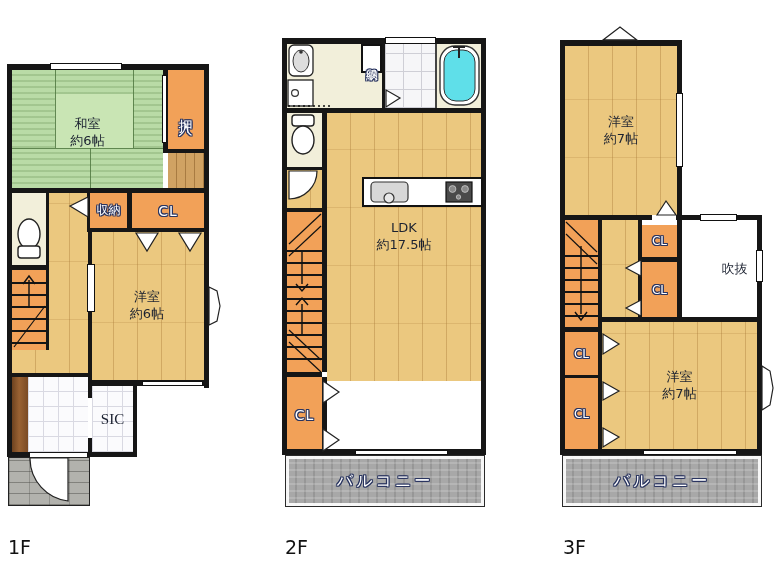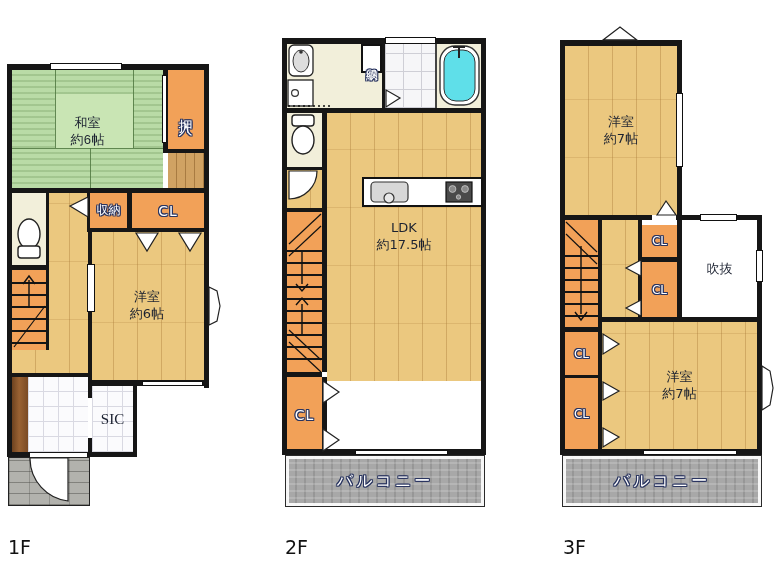--- a/index.html
+++ b/index.html
@@ -28,21 +28,21 @@
       repeating-linear-gradient(0deg,#cfcfd6 0 1px,rgba(0,0,0,0) 1px 18px),
       repeating-linear-gradient(90deg,#cfcfd6 0 1px,rgba(0,0,0,0) 1px 18px);}
   .gtile{background-color:#b2b2ad;background-image:
       repeating-linear-gradient(0deg,rgba(70,70,66,.45) 0 1px,rgba(0,0,0,0) 1px 11px),
       repeating-linear-gradient(90deg,rgba(70,70,66,.30) 0 1px,rgba(0,0,0,0) 1px 20px);
       border:1px solid #222;}
   .balc{background-color:#a8a8a8;background-image:
       repeating-linear-gradient(0deg,rgba(255,255,255,.16) 0 2px,rgba(0,0,0,0) 2px 7px),
       repeating-linear-gradient(90deg,rgba(60,60,60,.16) 0 2px,rgba(0,0,0,0) 2px 9px);
       border:1px solid #2a2a2a;box-shadow:inset 0 0 0 3px rgba(255,255,255,.9);}
-  .void{background:#ffffff;}
+  .void{background:#ffffff;margin-left:15px;}
   .stairs{background:#f2a158;}
   .steps{position:absolute;left:0;right:0;background-image:
       repeating-linear-gradient(180deg,rgba(0,0,0,0) 0 10.5px,#151515 10.5px 12px);}
   
   .win{position:absolute;background:#fff;border:1px solid #111;z-index:4;box-sizing:border-box;}
   .gap{position:absolute;background:#fff;z-index:4;}
   
   .lbl{font-size:13px;color:#1b2130;line-height:1.3;z-index:5;}
   .clbl{font-size:14px;color:#fff;z-index:5;letter-spacing:1px;
         text-shadow:-1px 0 0 #2a3560,1px 0 0 #2a3560,0 -1px 0 #2a3560,0 1px 0 #2a3560,
@@ -54,21 +54,21 @@
   .floorlbl{position:absolute;font-size:19px;color:#111;z-index:6;}
   svg.overlay{position:absolute;left:0;top:0;z-index:5;pointer-events:none;}
 </style>
 </head>
 <body>
 
 <div class="canvas">
 
   <div>
 
-    <div class="room tatami" style="left:12px;top:70px;width:151px;height:126px;font-family:Liberation Mono, monospace;">
+    <div class="room tatami" style="left:12px;top:70px;width:151px;height:126px;">
       <div class="matlite" style="left:43px;top:24px;width:78px;height:54px;"></div>
       <div class="matline" style="left:43px;top:0;width:1px;height:78px;"></div>
       <div class="matline" style="left:121px;top:0;width:1px;height:78px;"></div>
       <div class="matline" style="left:0;top:78px;width:151px;height:1px;"></div>
       <div class="matline" style="left:78px;top:78px;width:1px;height:40px;"></div>
       <div class="lbl">
         <span>和室</span><br>
         <span>約6帖</span>
       </div>
     </div>

